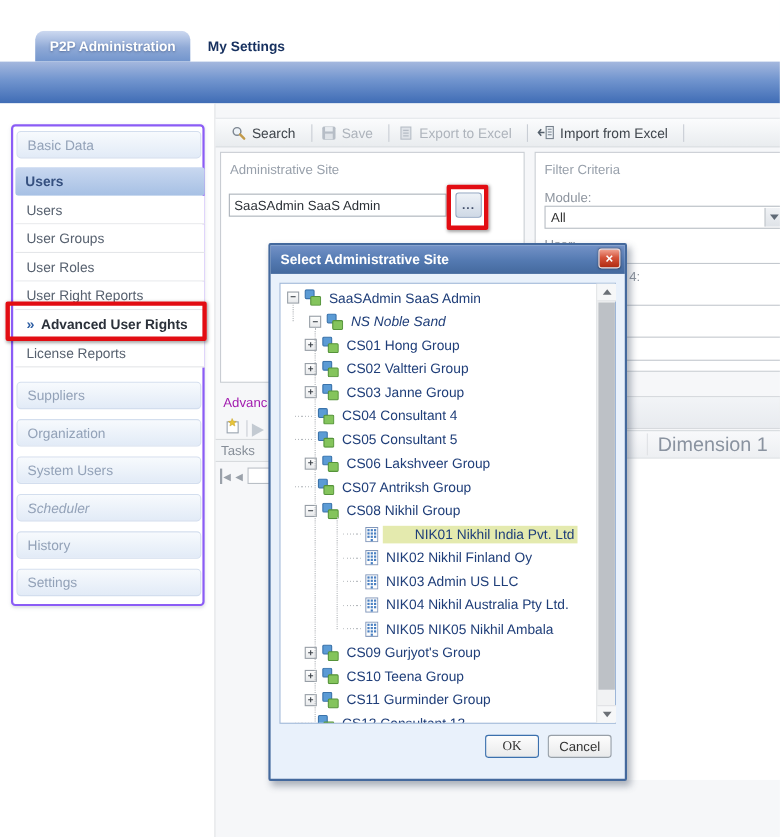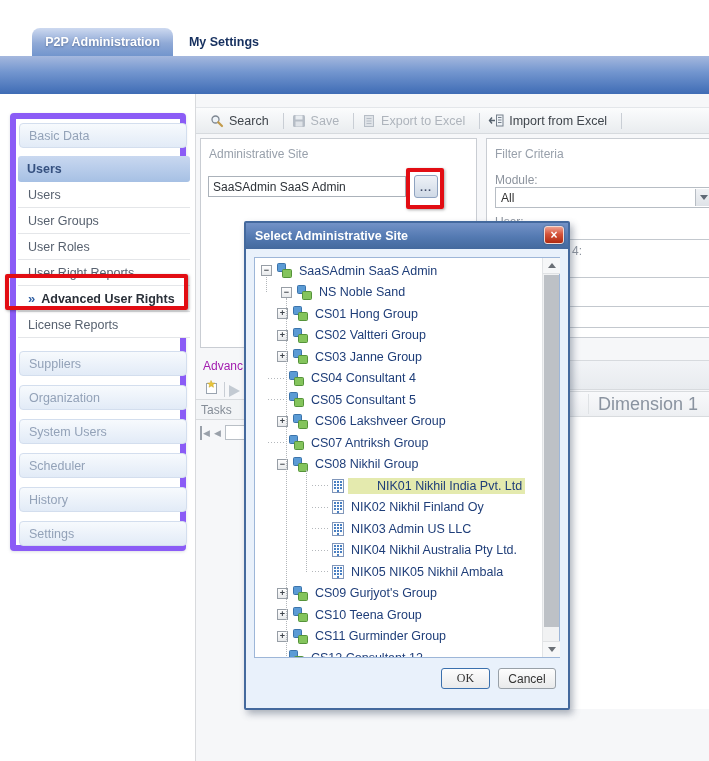--- a/index.html
+++ b/index.html
@@ -14,21 +14,21 @@
     color:#fff;font-weight:bold;font-size:12.5px;display:flex;align-items:center;justify-content:center;
     text-shadow:0 1px 2px rgba(30,50,90,.45);cursor:default;}
   .tab-settings{position:absolute;left:176px;top:0;width:96px;height:28px;display:flex;align-items:center;justify-content:center;
     color:#16305f;font-weight:bold;font-size:12.5px;}
   .band{position:absolute;left:0;top:28px;width:709px;height:38px;
     background:linear-gradient(180deg,#a5b8de 0%,#7396cf 42%,#3f6cb5 100%);}
 
   
   .leftcol{position:absolute;left:0;top:66px;width:196px;height:695px;background:#fff;border-right:1px solid #d8dadd;}
   .sidebar{position:absolute;left:10px;top:19px;width:176px;height:438px;background:#fff;
-    border:6px solid #8b5cf6;border-radius:4px;box-shadow:0 1px 3px rgba(120,130,150,.25);}
+    border:2px solid #8b5cf6;border-radius:4px;box-shadow:0 1px 3px rgba(120,130,150,.25);}
   .acc-btn{position:absolute;left:3px;width:168px;height:25px;border:1px solid #d3deee;border-radius:4px;
     background:linear-gradient(180deg,#f7fafd 0%,#e2ebf7 100%);color:#93a2b8;font-size:12.5px;
     display:flex;align-items:center;padding-left:9px;cursor:default;}
   .users-header{position:absolute;left:2px;top:37px;width:172px;height:26px;border-radius:3px;
     background:linear-gradient(180deg,#c9d8f0 0%,#a6c0e4 100%);color:#35507f;font-weight:bold;font-size:12.5px;
     display:flex;align-items:center;padding-left:9px;}
   .side-items{position:absolute;left:2px;top:63px;width:172px;}
   .side-item{height:26px;display:flex;align-items:center;padding-left:10px;border-bottom:1px solid #e4e6e9;
     font-size:12.5px;color:#57616f;background:#fff;cursor:default;}
   .side-item .prefix{color:#2f5fa3;font-weight:bold;margin-right:6px;font-size:13px;}
@@ -96,21 +96,21 @@
     border:2px solid #44699d;border-radius:2px;box-shadow:3px 4px 7px rgba(80,90,110,.45);z-index:10;}
   .dlg-title{height:26px;background:linear-gradient(180deg,#7392c7 0%,#5379b1 55%,#44699d 100%);
     display:flex;align-items:center;padding-left:9px;color:#fff;font-weight:bold;font-size:12.5px;}
   .dlg-close{position:absolute;right:4px;top:3px;width:20px;height:18px;border:1px solid #f3d9d2;border-radius:3px;
     background:linear-gradient(180deg,#f0a08e 0%,#d5533a 45%,#b02a10 100%);color:#fff;font-weight:bold;font-size:12px;
     display:flex;align-items:center;justify-content:center;cursor:pointer;box-shadow:0 0 2px rgba(0,0,0,.4);line-height:1;}
   .tree-wrap{position:absolute;left:8px;top:34px;width:306px;height:401px;background:#fff;border:1px solid #9db6d8;}
   .tree{position:absolute;left:0;top:0;right:17px;bottom:0;overflow:hidden;padding-top:2px;}
   .tree-row{height:21.5px;display:flex;align-items:center;column-gap:4px;white-space:nowrap;cursor:default;}
   .tree-row[data-level="0"]{padding-left:6px;}
-  .tree-row[data-level="1"]{padding-left:26px;}
+  .tree-row[data-level="1"]{padding-left:26px;font-style:italic;}
   .tree-row[data-level="2"]{padding-left:22px;}
   .tree-row[data-level="3"]{padding-left:66px;}
   .exp{width:11px;height:11px;flex:0 0 auto;border:1px solid #979ea6;background:linear-gradient(#fff,#e7e9eb);
     font-weight:bold;font-size:9px;line-height:8px;color:#3f454c;text-align:center;cursor:pointer;}
   .tree-row[data-expander="plus"] .exp::before{content:"+";}
   .tree-row[data-expander="minus"] .exp::before{content:"\2212";}
   .tree-row[data-expander="none"] .exp{border:none;width:16px;margin-left:-9px;cursor:default;
     background:repeating-linear-gradient(90deg,#b4b8bc 0 1px,transparent 1px 3px);
     background-size:100% 1px;background-position:0 5px;background-repeat:no-repeat;}
   .tree-icon{display:none;flex:0 0 auto;align-items:center;}
@@ -191,21 +191,21 @@
           </div>
 
           <div class="acc-btn acc-bottom" style="top: 266px;">
             <span>Organization</span>
           </div>
 
           <div class="acc-btn acc-bottom" style="top: 300px;">
             <span>System Users</span>
           </div>
 
-          <div class="acc-btn acc-bottom" style="top: 334px;">
+          <div class="acc-btn acc-bottom" style="top: 334px; font-style: italic;">
             <span>Scheduler</span>
           </div>
 
           <div class="acc-btn acc-bottom" style="top: 368px;">
             <span>History</span>
           </div>
 
           <div class="acc-btn acc-bottom" style="top: 402px;">
             <span>Settings</span>
           </div>

